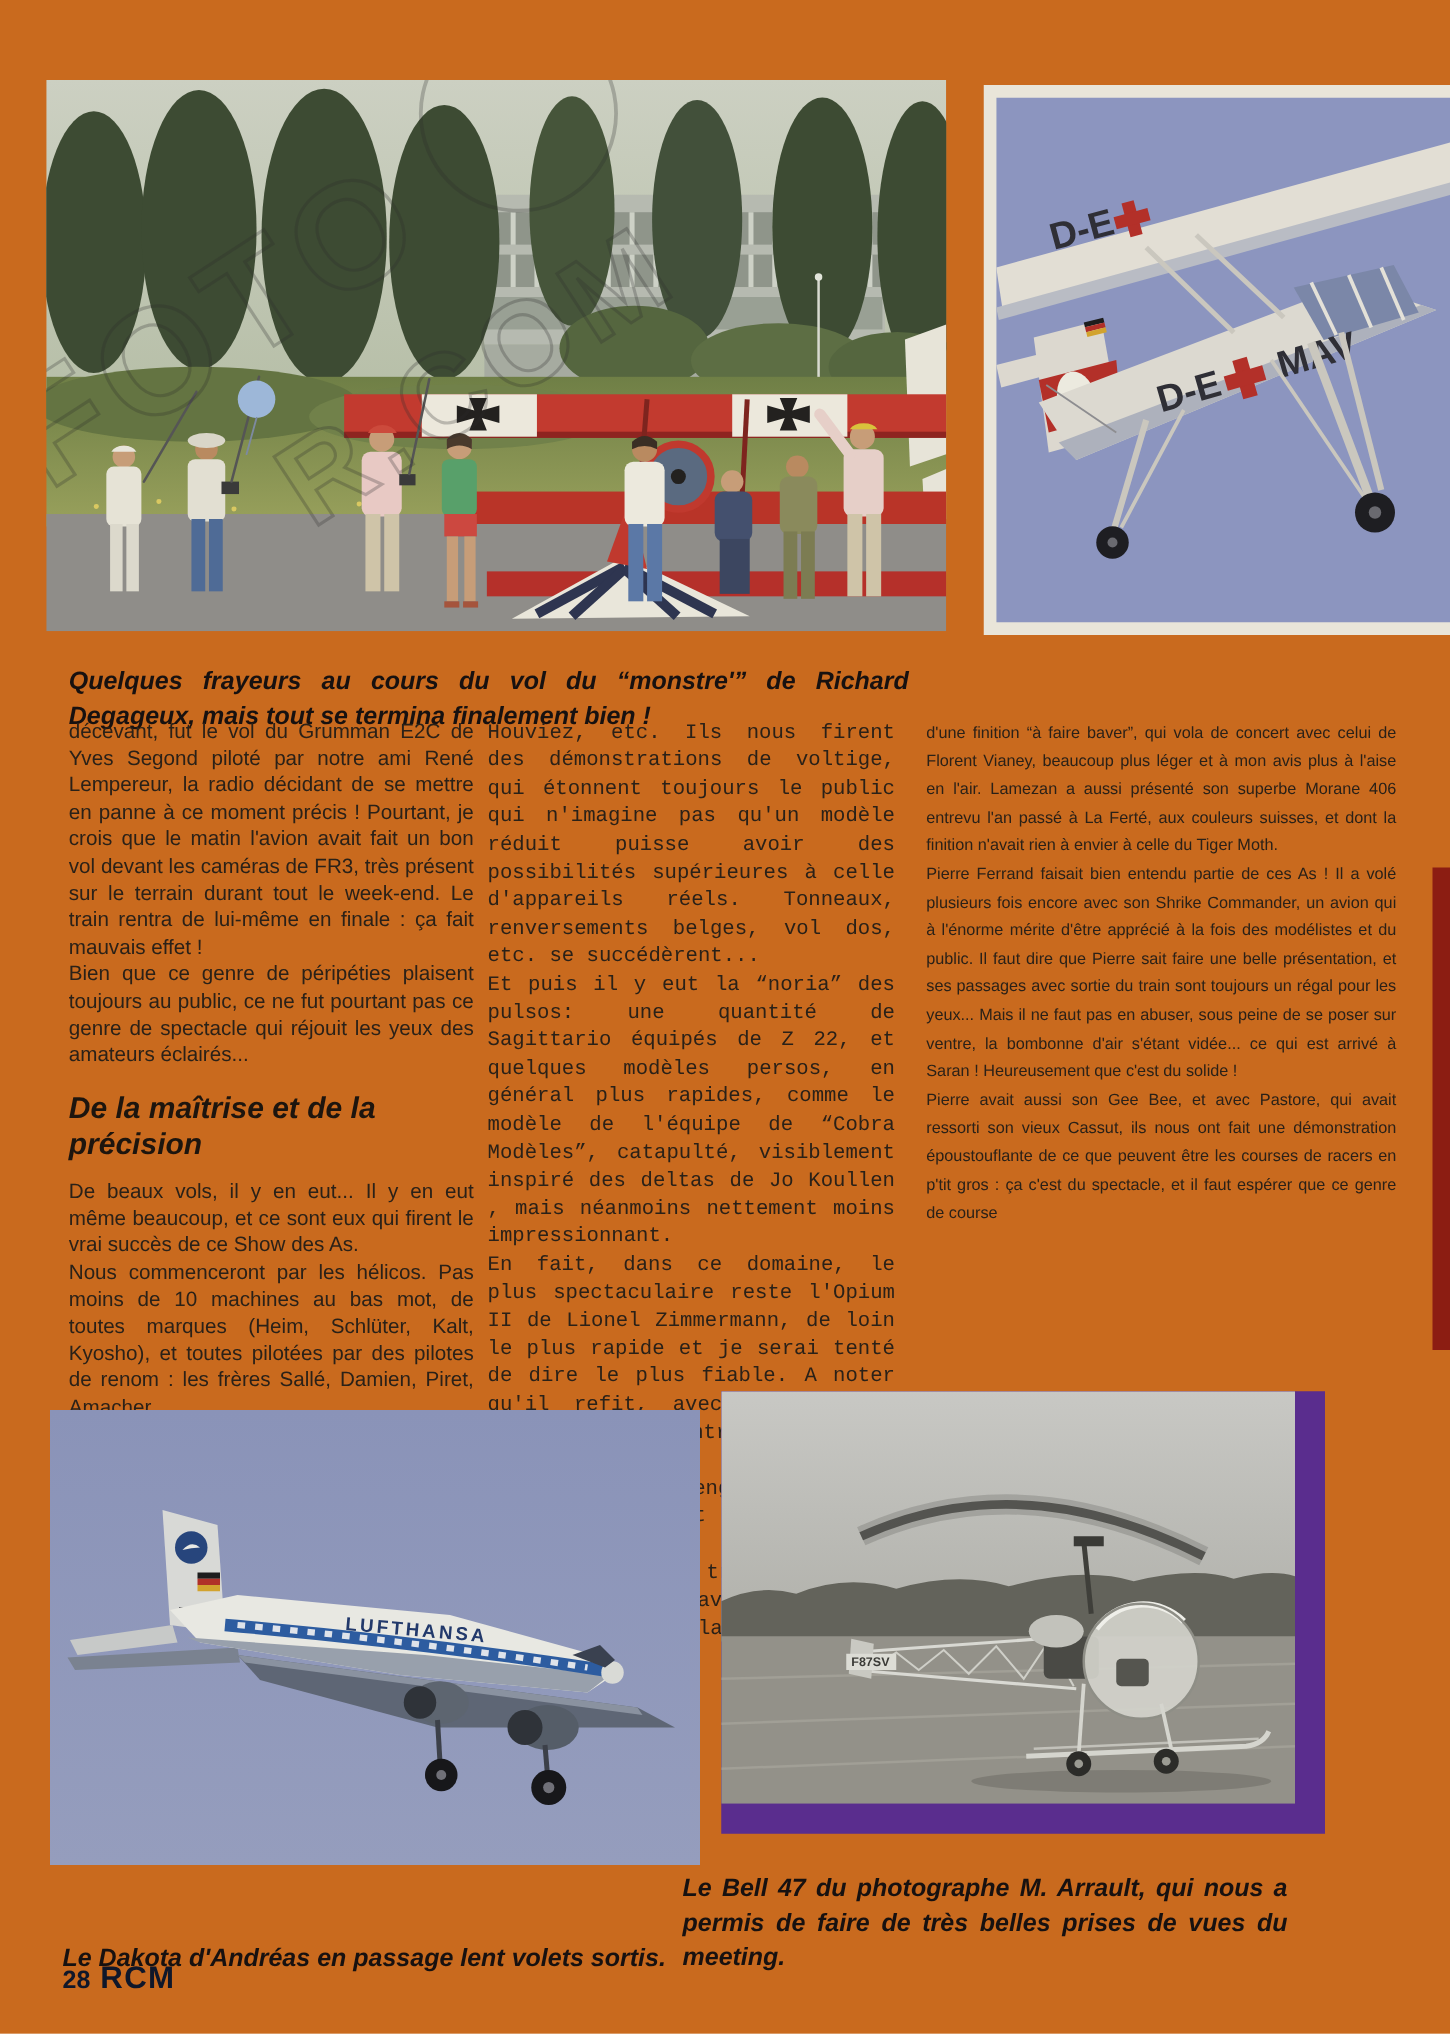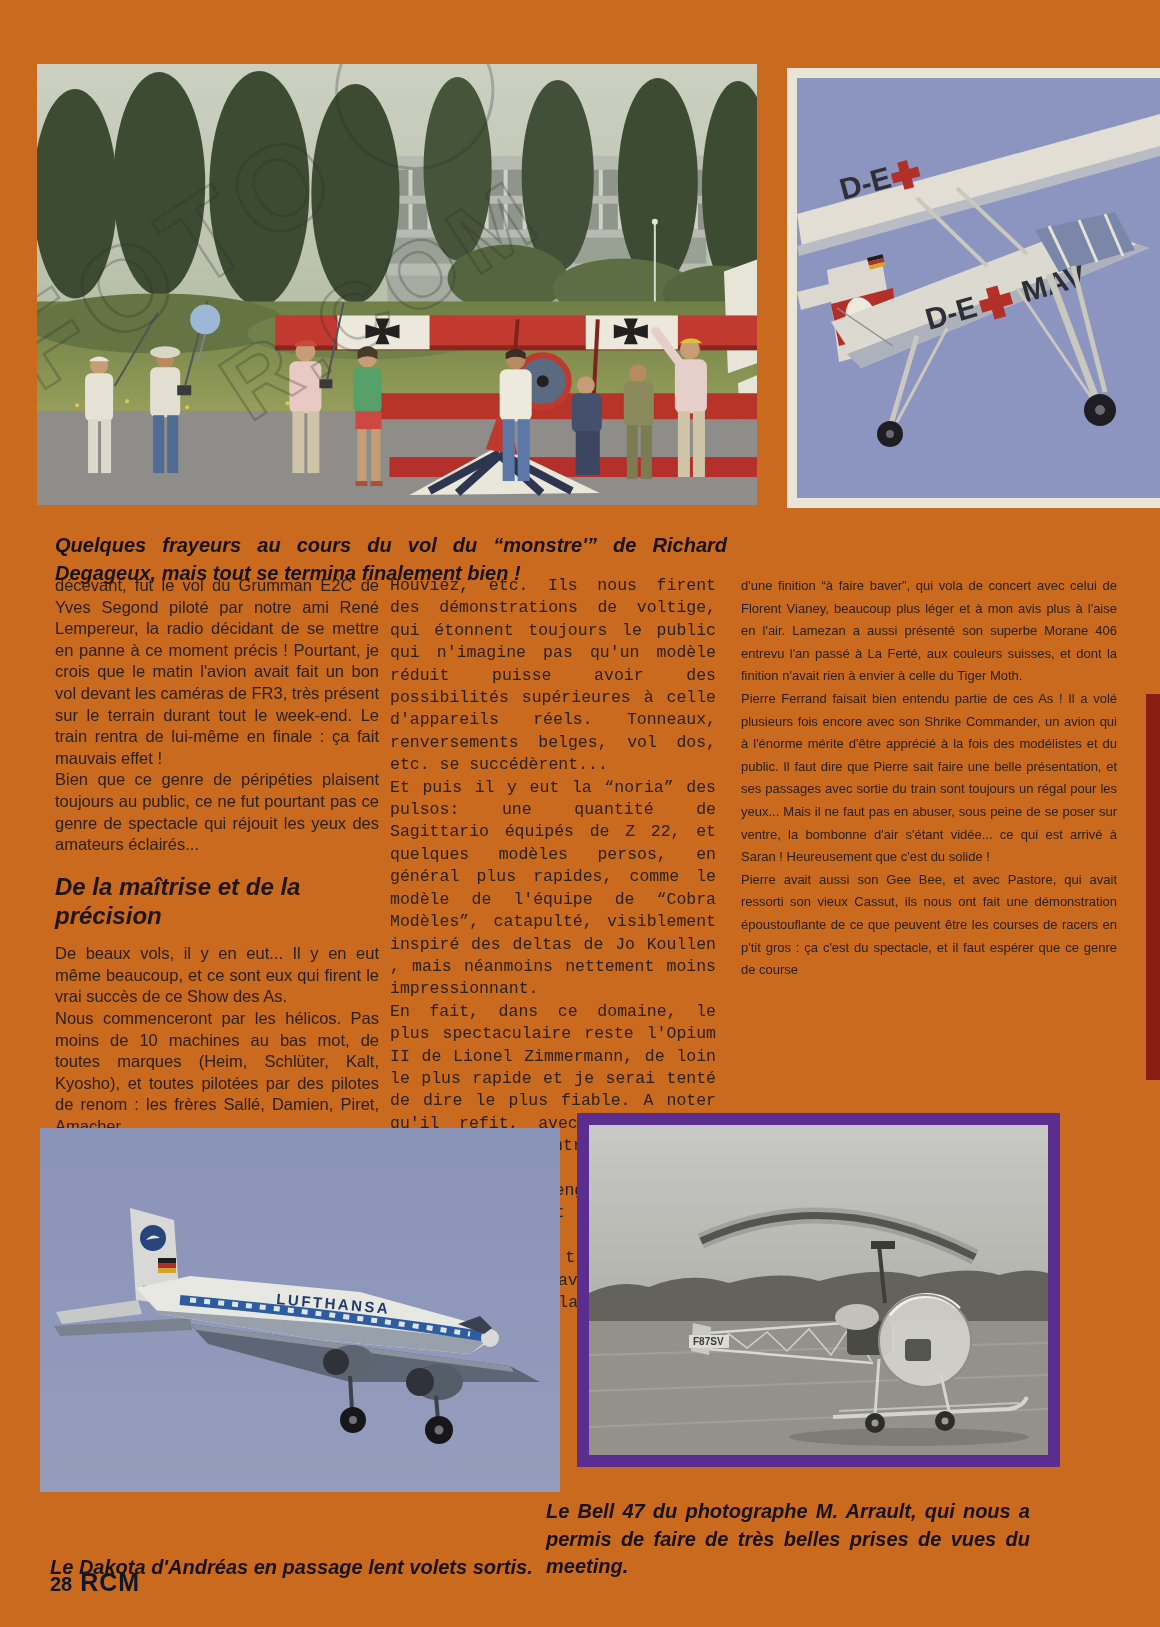--- a/index.html
+++ b/index.html
@@ -4,21 +4,21 @@
 <style>
   html,body{margin:0;padding:0;}
   body{width:1160px;height:1627px;position:relative;font-family:"Liberation Sans",sans-serif;}
   .page{position:absolute;inset:0;background:#c96a1e;overflow:hidden;}
   figure{margin:0;padding:0;position:absolute;}
   figure svg{display:block;}
 
   .photo-meeting{left:37px;top:64px;width:720px;height:441px;}
   .photo-storch{left:787px;top:68px;width:373px;height:440px;background:#e9e5d9;padding:10px 0 10px 10px;box-sizing:border-box;}
   .photo-dakota{left:40px;top:1128px;width:520px;height:364px;}
-  .photo-bell{left:577px;top:1113px;width:483px;height:354px;background:#5a2d8e;padding:12px;box-sizing:border-box;}
+  .photo-bell{left:577px;top:1113px;width:483px;height:354px;background:#5a2d8e;box-sizing:border-box;}
 
   .caption{position:absolute;font-weight:bold;font-style:italic;font-size:20px;line-height:1.38;color:#171110;text-align:justify;white-space:pre-line;}
   .cap1{left:55px;top:512px;width:672px;}
   .cap2{left:745px;top:517px;width:404px;}
   .cap3{left:50px;top:1534px;width:505px;text-align:left;}
   .cap4{left:546px;top:1478px;width:484px;}
 
   .col{position:absolute;color:#2a2118;}
   .col p{margin:0;white-space:pre-line;text-align:justify;}
   .col1{left:55px;top:575px;width:324px;font-size:16.5px;line-height:21.6px;}

